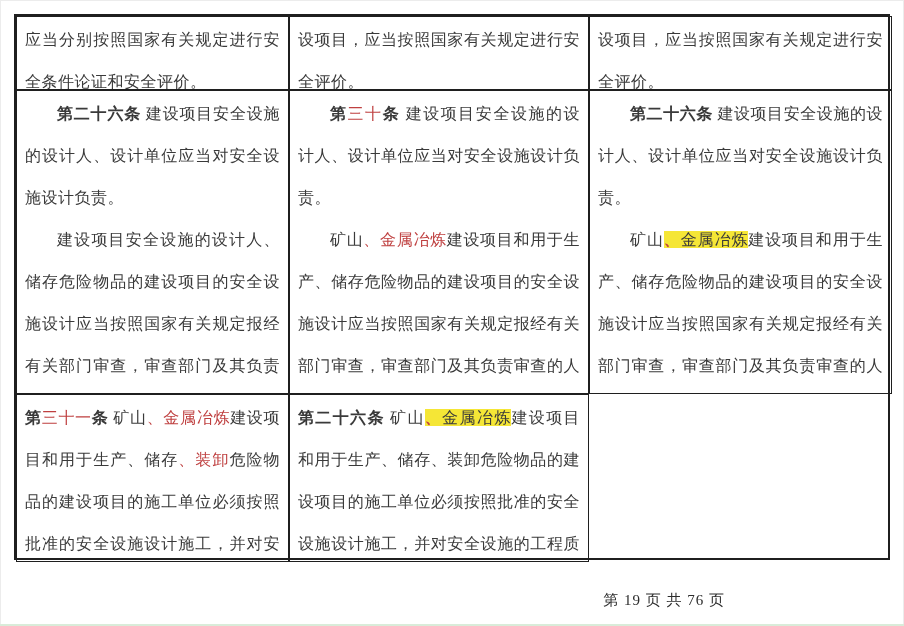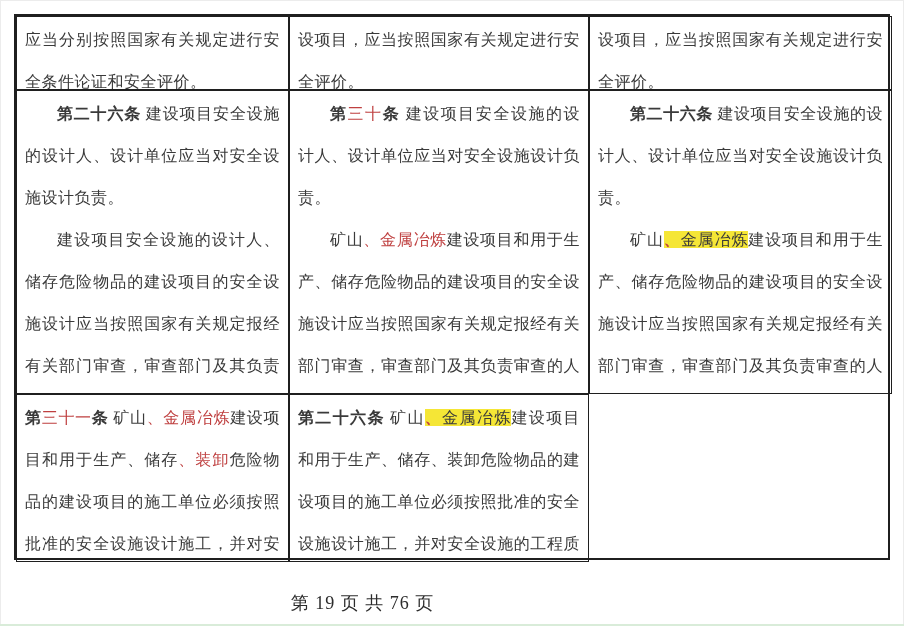--- a/index.html
+++ b/index.html
@@ -38,22 +38,22 @@
     letter-spacing:0.5px;
   }
   .para{margin:0;text-align:justify;}
   .para.indent{text-indent:2em;}
   .run.b{font-weight:bold;}
   .run.rb{color:var(--red);font-weight:normal;}
   .run.hl{background:var(--hl);}
   .run.hlr{background:var(--hl);color:var(--red);font-weight:bold;}
   .footer{
     position:absolute;left:0;top:591px;width:725px;
-    text-align:center;
-    font-size:18px;
+    text-align:right;
+    font-size:15px;
     letter-spacing:1px;
     color:#2c2c2c;
   }
   .bottom-strip{
     position:absolute;left:0;bottom:0;width:904px;height:2px;
     background:#d9ecd9;
   }
 </style>
 </head>
 <body>

